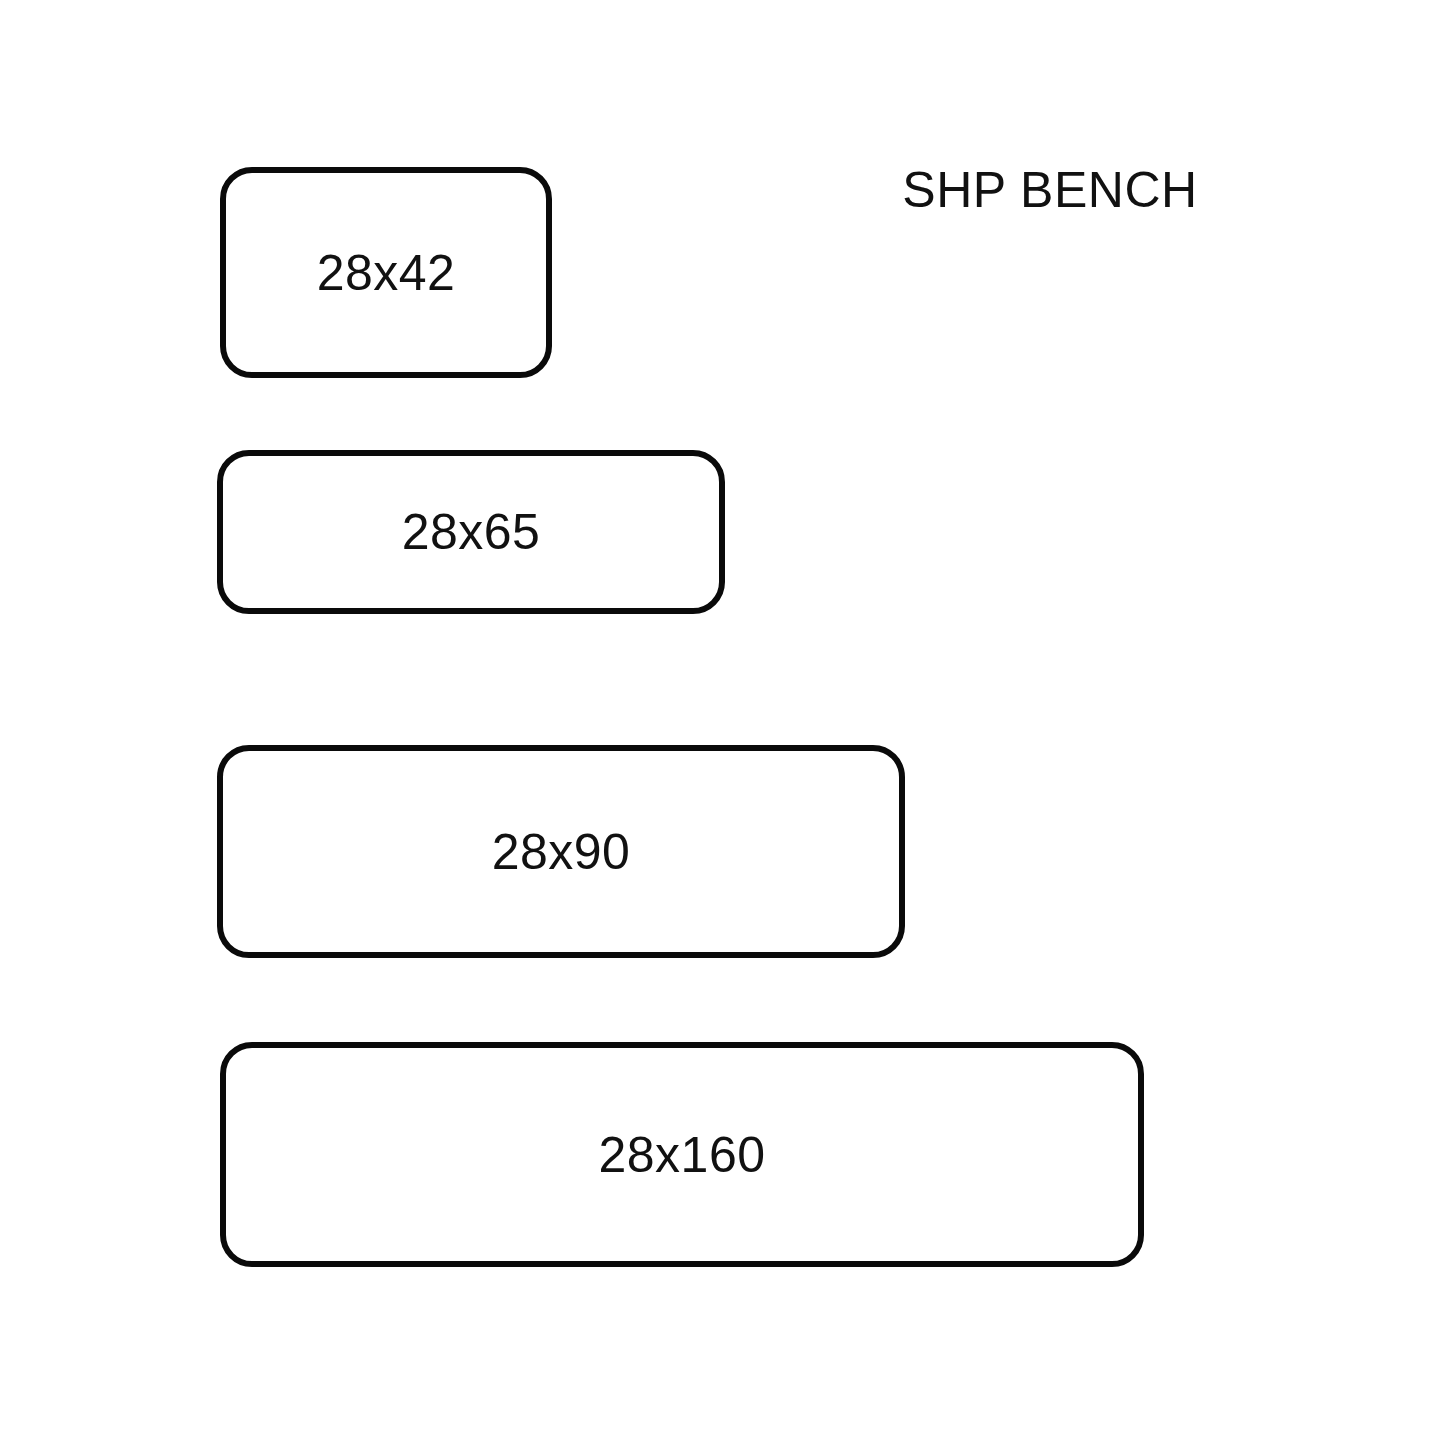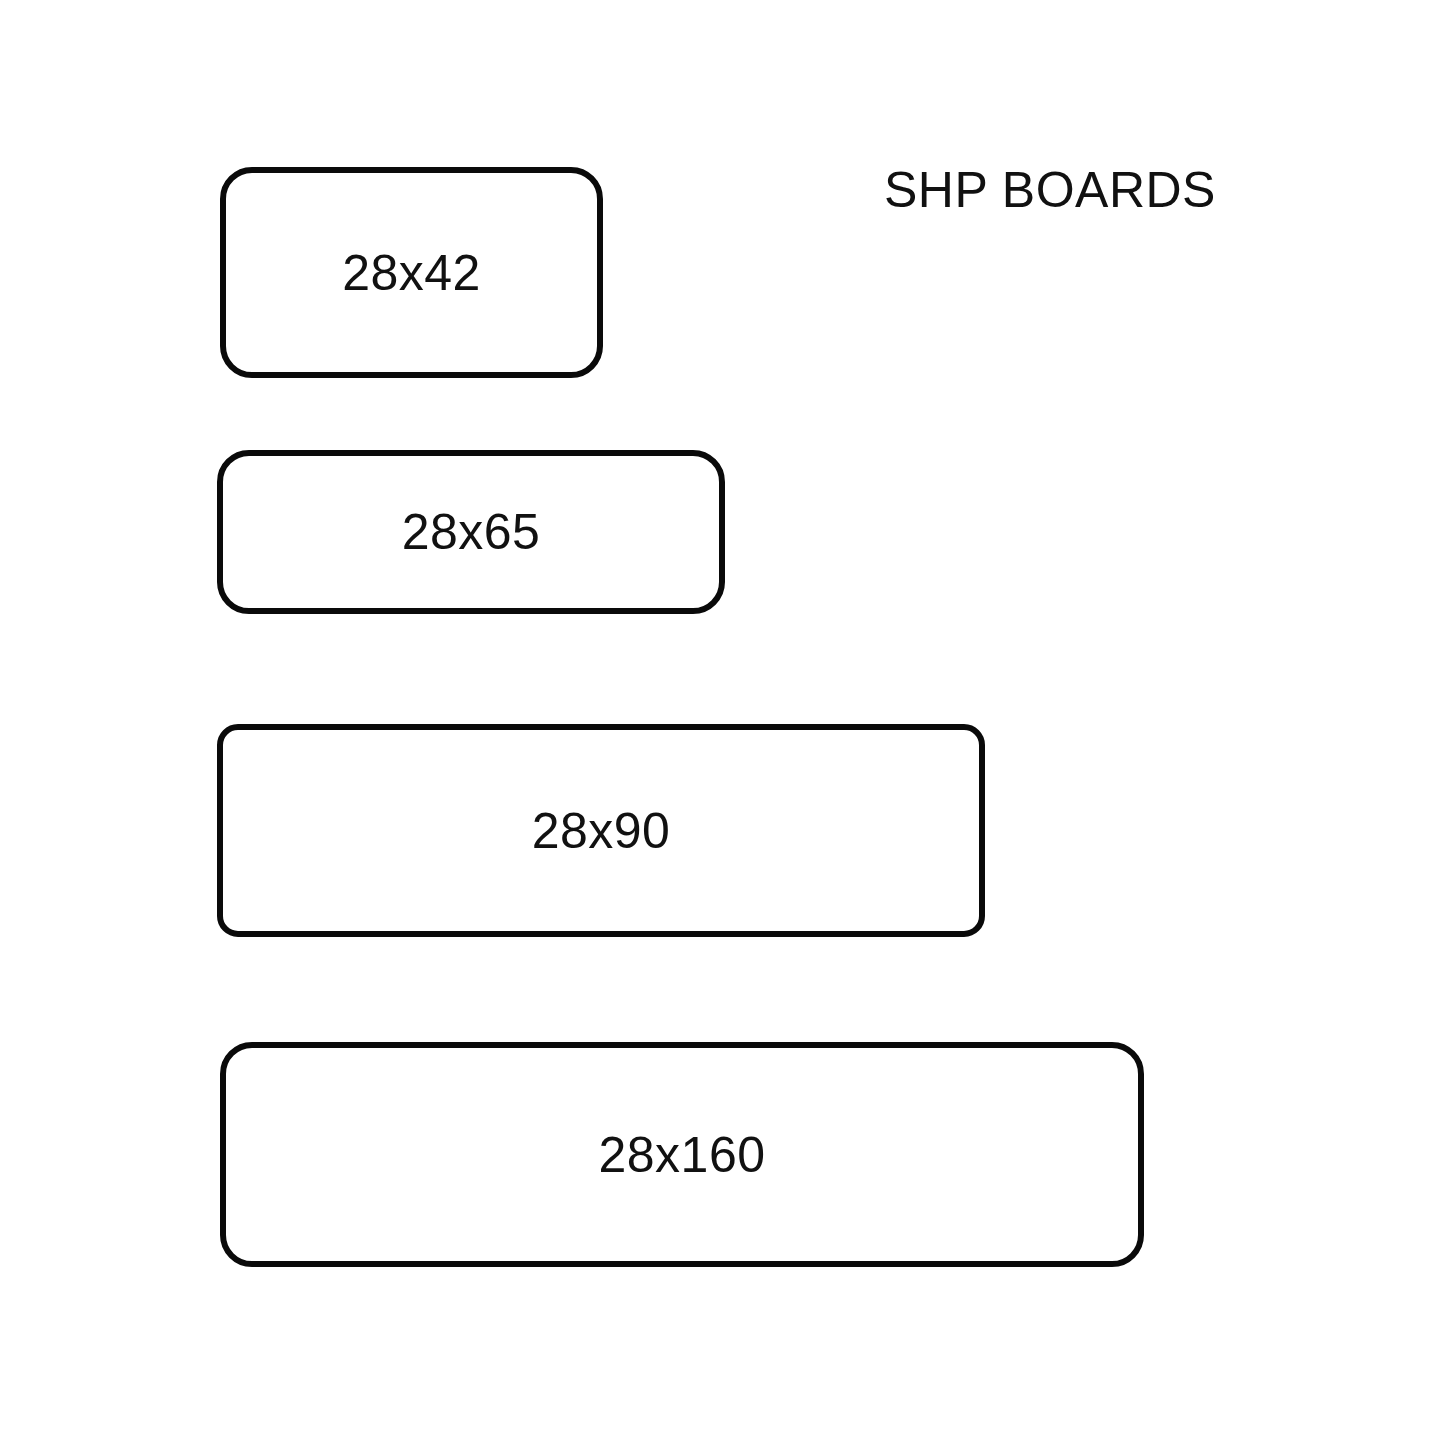--- a/index.html
+++ b/index.html
@@ -25,23 +25,23 @@
     display: flex;
     align-items: center;
     justify-content: center;
   }
   .board-label {
     font-size: 50px;
     letter-spacing: 0.5px;
     color: #111111;
     white-space: nowrap;
   }
-  #board-1 { left: 220px; top: 167px; width: 383px; height: 211px; }
+  #board-1 { left: 220px; top: 167px; width: 332px; height: 211px; }
   #board-2 { left: 217px; top: 450px; width: 508px; height: 164px; }
-  #board-3 { left: 217px; top: 724px; width: 768px; height: 213px; border-radius: 21px; }
+  #board-3 { left: 217px; top: 745px; width: 688px; height: 213px; }
   #board-4 { left: 220px; top: 1042px; width: 924px; height: 225px; }
 
   .diagram-title {
     position: absolute;
     left: 860px;
     top: 152px;
     width: 380px;
     text-align: center;
     font-size: 50px;
     line-height: 76px;
@@ -52,21 +52,21 @@
     display: block;
     white-space: nowrap;
   }
 </style>
 </head>
 <body>
 
 <div id="canvas">
 
   <div class="diagram-title">
-    <span class="title-line">SHP BOARDS</span>
+    <span class="title-line">SHP BENCH</span>
   </div>
 
   <div id="board-1" class="board">
     <span class="board-label">28x42</span>
   </div>
 
   <div id="board-2" class="board">
     <span class="board-label">28x65</span>
   </div>
 

